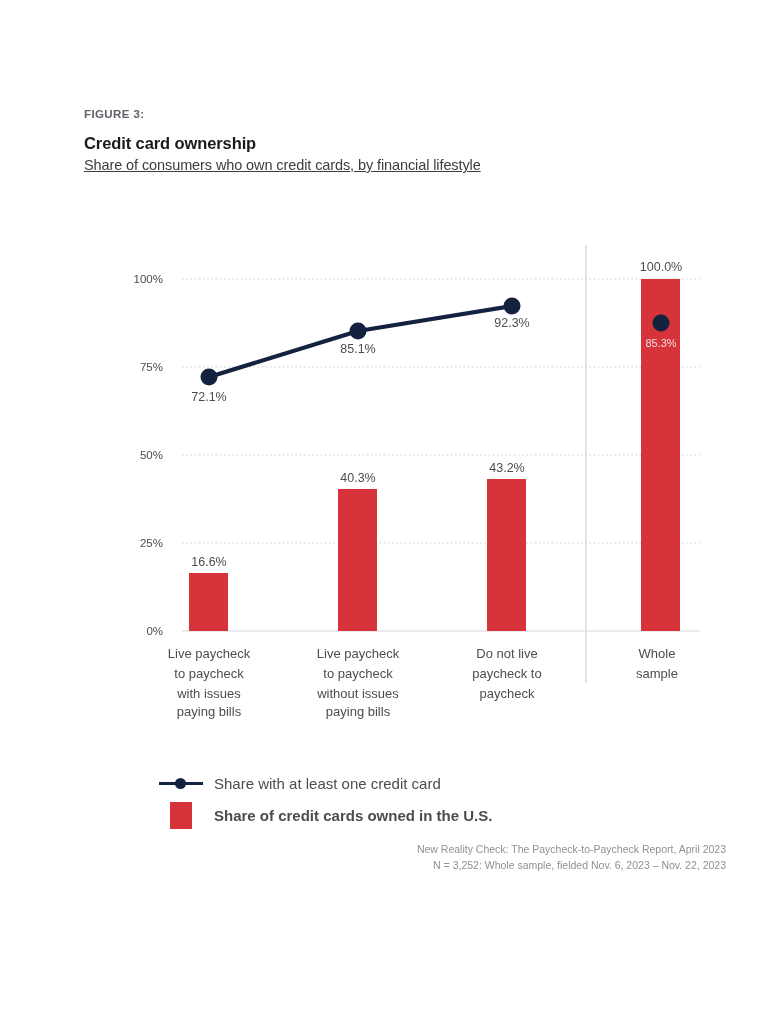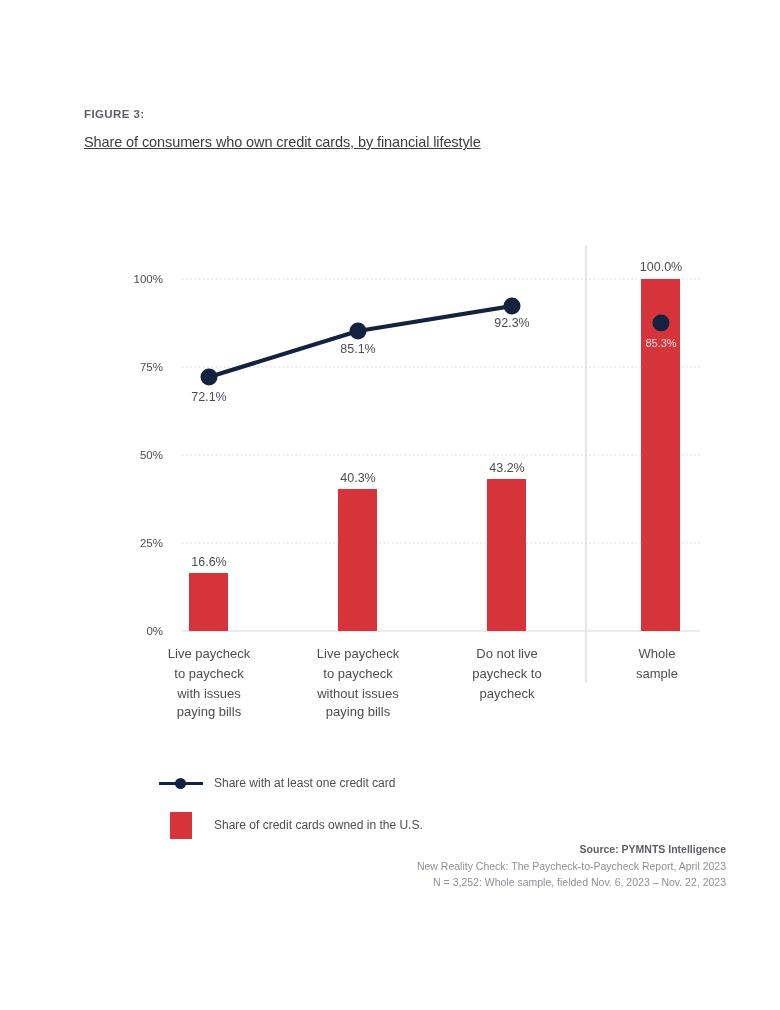--- a/index.html
+++ b/index.html
@@ -56,21 +56,21 @@
   }
   .chart svg { display: block; }
 
   
   .legend { position: absolute; left: 158px; top: 770px; }
   .legend-row {
     display: flex;
     align-items: center;
     height: 26px;
   }
-  .legend-row + .legend-row { margin-top: 16px; }
+  .legend-row + .legend-row { margin-top: 6px; font-weight: bold; }
   .legend-key {
     width: 46px;
     display: flex;
     align-items: center;
     justify-content: center;
     flex: 0 0 46px;
   }
   .legend-line {
     position: relative;
     width: 44px;
@@ -90,21 +90,21 @@
     border-radius: 50%;
     background: #12223f;
     display: block;
   }
   .legend-swatch {
     width: 22px;
     height: 27px;
     background: #d6333b;
   }
   .legend-label {
-    font-size: 12px;
+    font-size: 15px;
     color: #4a4d52;
     margin-left: 10px;
     white-space: nowrap;
     text-align: right;
   }
 
   
   .footer {
     position: absolute;
     right: 54px;
@@ -124,20 +124,21 @@
     white-space: nowrap;
   }
 </style>
 </head>
 <body>
 
 <div class="page">
 
   <div class="header">
     <div class="fig-label">FIGURE 3:</div>
+    <div class="fig-title">Credit card ownership</div>
     <div class="fig-sub">Share of consumers who own credit cards, by financial lifestyle</div>
   </div>
 
   <div class="chart">
     <svg width="780" height="760" viewBox="0 0 780 760" xmlns="http://www.w3.org/2000/svg">
 
       <g>
         <line x1="182" y1="279" x2="700" y2="279" stroke="#cfd2d6" stroke-width="1" stroke-dasharray="1.6 2.6"></line>
         <line x1="182" y1="367" x2="700" y2="367" stroke="#cfd2d6" stroke-width="1" stroke-dasharray="1.6 2.6"></line>
         <line x1="182" y1="455" x2="700" y2="455" stroke="#cfd2d6" stroke-width="1" stroke-dasharray="1.6 2.6"></line>
@@ -231,18 +232,17 @@
     </div>
     <div class="legend-row">
       <span class="legend-key">
         <span class="legend-swatch"></span>
       </span>
       <span class="legend-label">Share of credit cards owned in the U.S.</span>
     </div>
   </div>
 
   <div class="footer">
-    <div class="footer-src">Source: PYMNTS Intelligence</div>
     <div class="footer-line">New Reality Check: The Paycheck-to-Paycheck Report, April 2023</div>
     <div class="footer-line">N = 3,252: Whole sample, fielded Nov. 6, 2023 – Nov. 22, 2023</div>
   </div>
 
 </div>
 
 </body></html>

